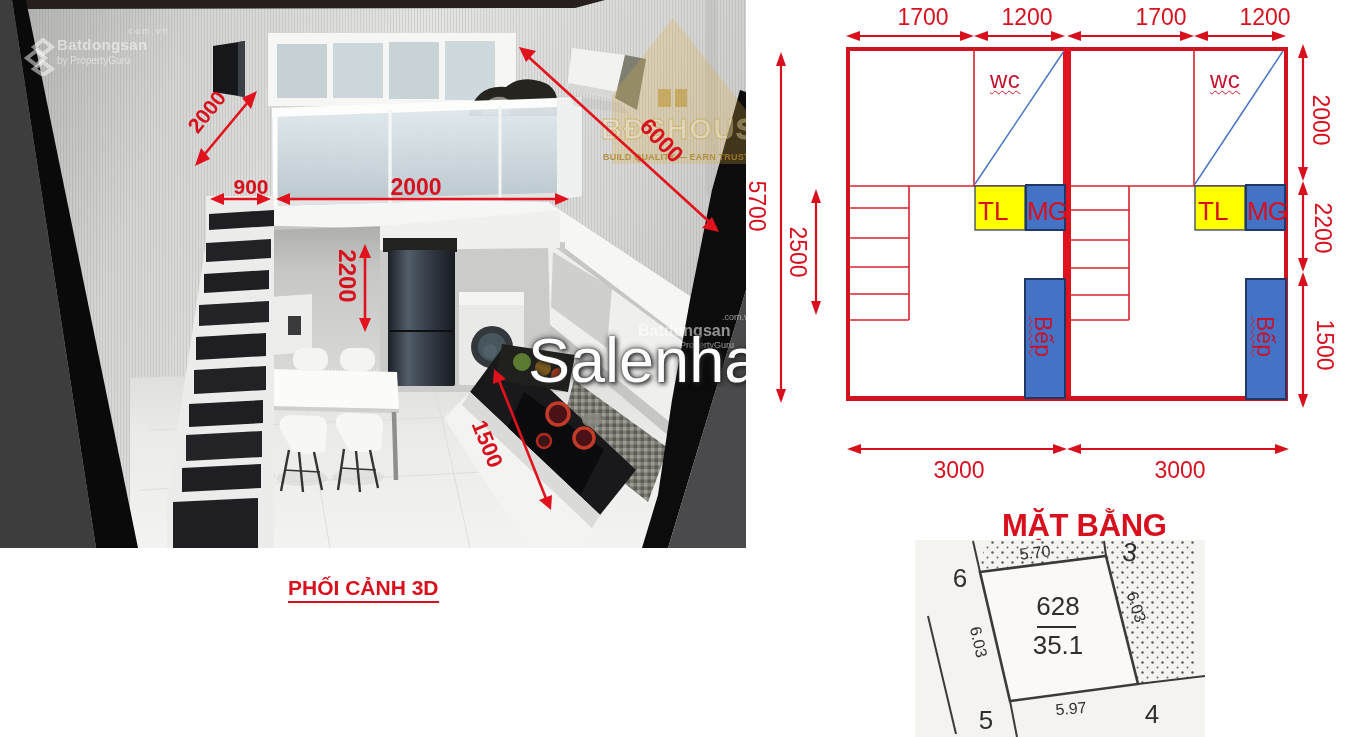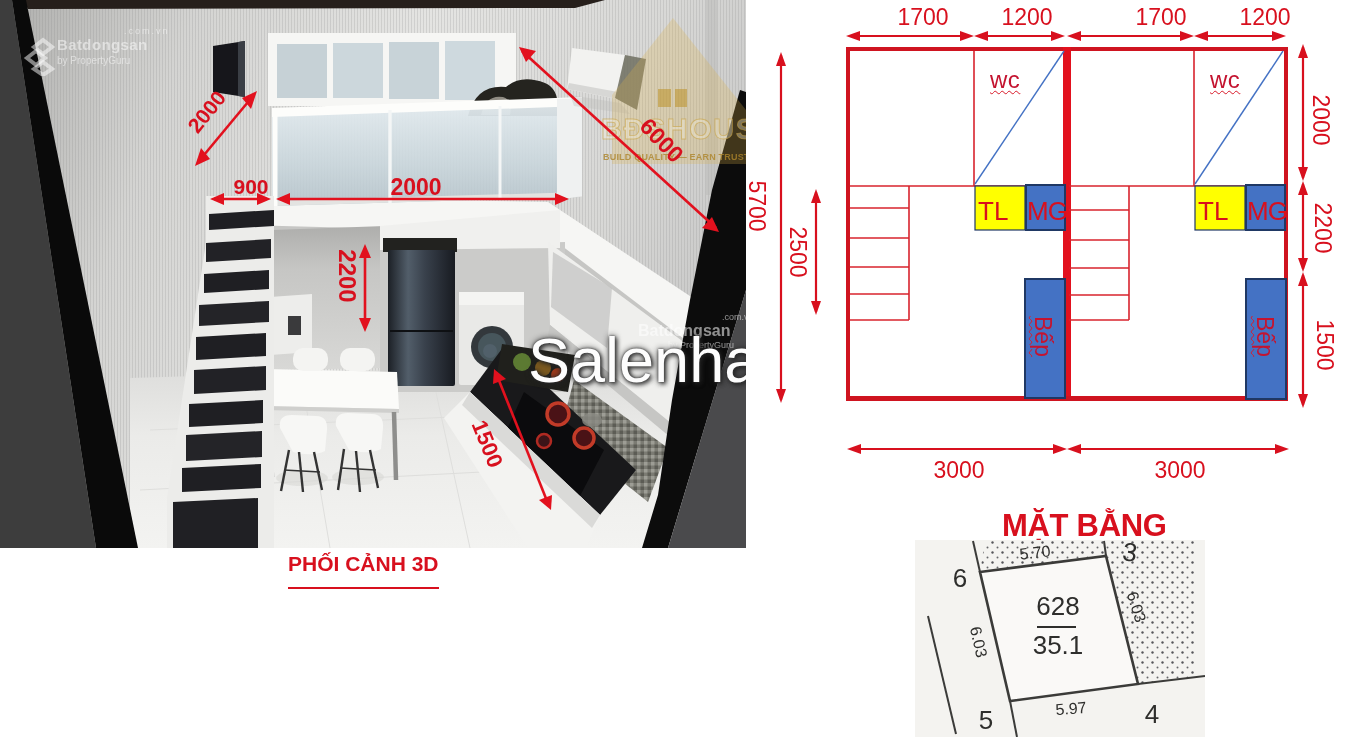--- a/index.html
+++ b/index.html
@@ -253,21 +253,21 @@
 <div class="abs" style="left:638px;top:312px;color:rgba(255,255,255,0.55);">
   <div style="font-size:9px;margin-left:84px;">.com.vn</div>
   <div style="font-size:16px;font-weight:bold;">Batdongsan</div>
   <div style="font-size:9px;margin-left:30px;">by PropertyGuru</div>
 </div>
 
 
 <div class="abs" style="left:528px;top:324px;font-size:63px;color:#fdfdfd;text-shadow:0 0 6px rgba(40,40,40,0.95),0 0 2px rgba(60,60,60,0.95),2px 2px 4px rgba(30,30,30,0.8);white-space:nowrap;">Salenha.c</div>
 </div>
 
-<div class="abs redtxt" style="left:288px;top:552px;font-size:21px;border-bottom:2px solid #d8101e;padding-bottom:11px;">PHỐI CẢNH 3D</div>
+<div class="abs redtxt" style="left:288px;top:576px;font-size:21px;border-bottom:2px solid #d8101e;padding-bottom:1px;">PHỐI CẢNH 3D</div>
 
 <svg class="abs" width="610" height="500" viewBox="740 0 610 500" style="left:740px;top:0;">
   <g>
 
   <rect x="848" y="49" width="219" height="350" fill="none" stroke="#cf1420" stroke-width="4"></rect>
 
   <rect x="1067" y="49" width="219" height="350" fill="none" stroke="#cf1420" stroke-width="4"></rect>
 
   <line x1="1067" y1="47" x2="1067" y2="401" stroke="#e2111e" stroke-width="8"></line>
 

